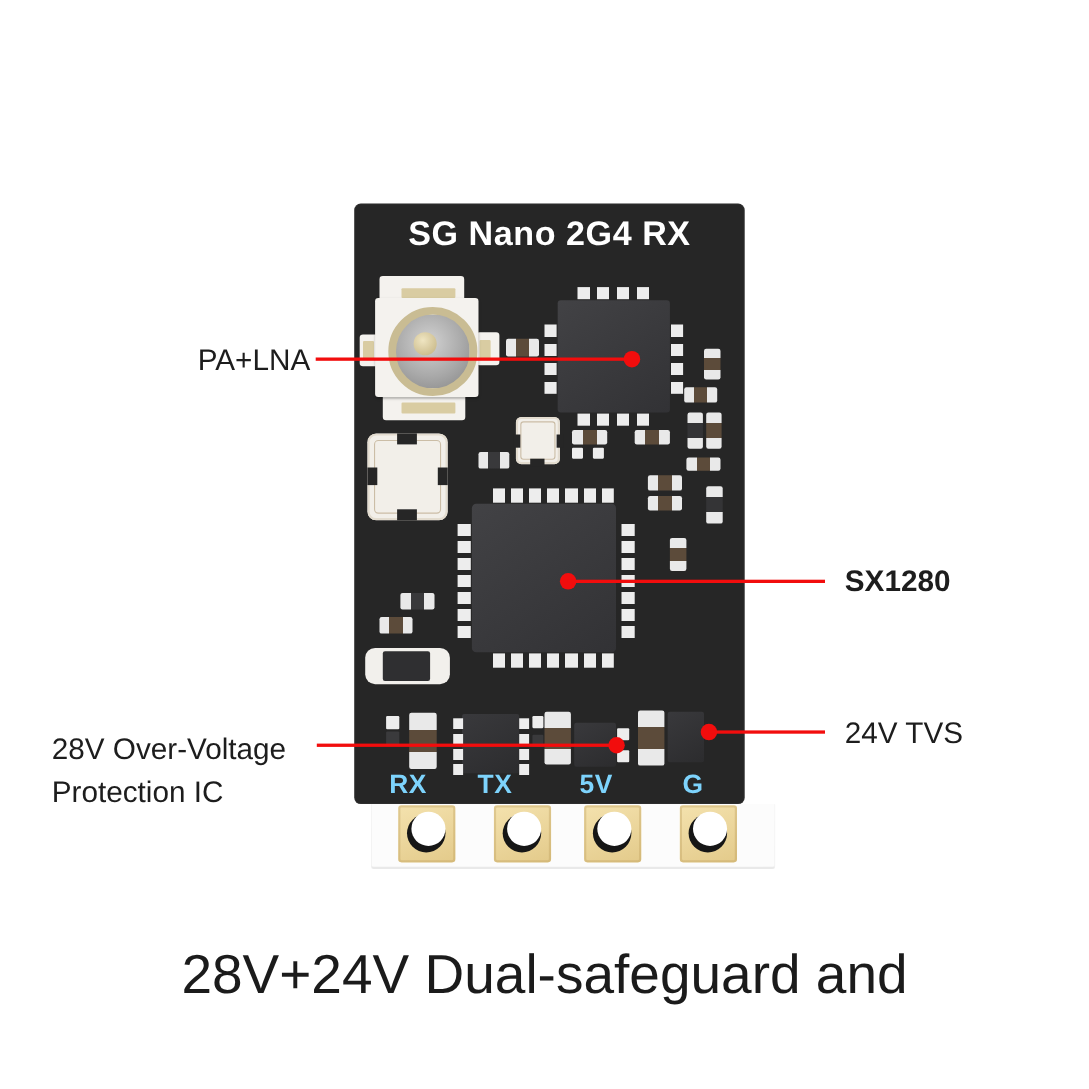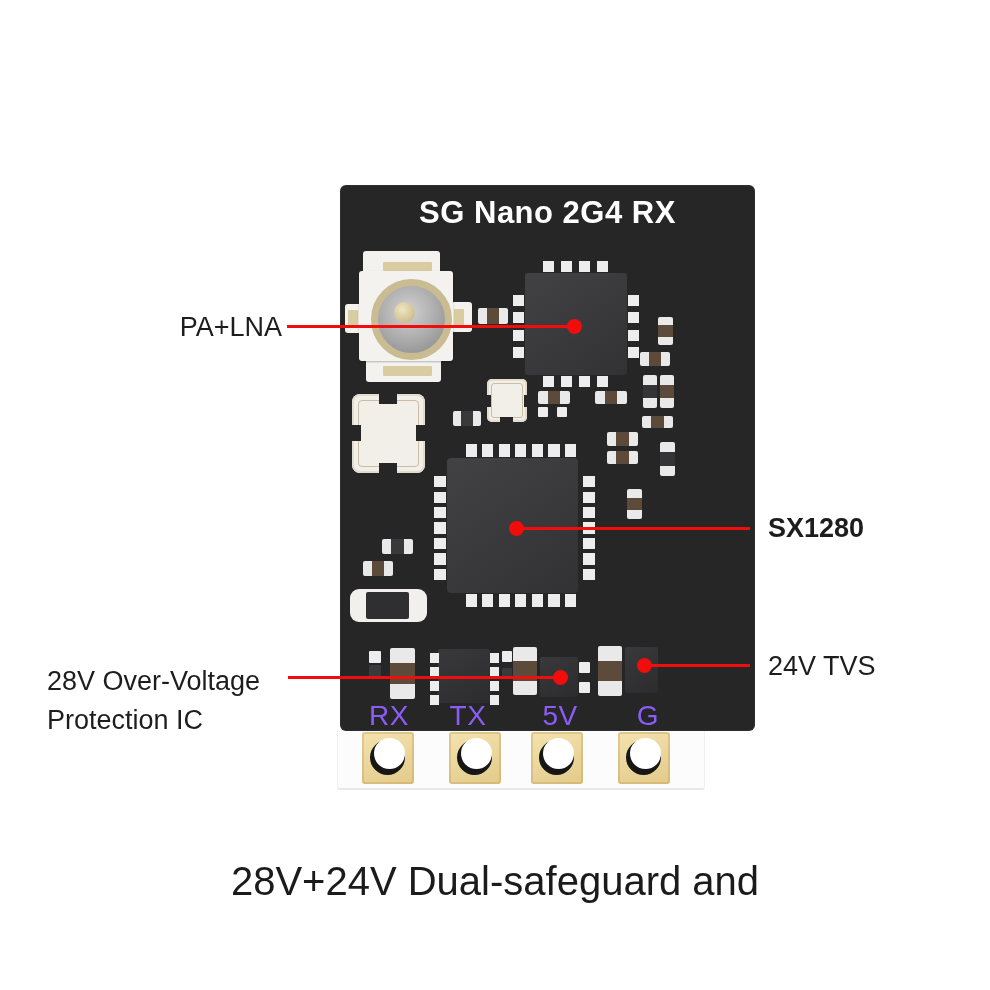--- a/index.html
+++ b/index.html
@@ -12,21 +12,21 @@
   .board {
     position:absolute; background:#262626; border-radius:6px;
     box-shadow: inset 0 0 0 1px rgba(255,255,255,0.04);
   }
   .board-title {
     position:absolute; left:0; right:0; text-align:center;
     color:#ffffff; font-size:31px; font-weight:600; letter-spacing:0.5px;
   }
   .pin-label {
     position:absolute; transform:translateX(-50%);
-    color:#8b5cf6; font-size:28px; font-weight:400; letter-spacing:0.5px;
+    color:#7dd3fc; font-size:24px; font-weight:700; letter-spacing:0.5px;
   }
 
   
   .chip { position:absolute; background:linear-gradient(145deg,#424245,#323235); border-radius:3px; }
   .chip.small { background:linear-gradient(150deg,#39393c,#2c2c2e); }
   .pad { position:absolute; background:#ededed; border-radius:1px; }
   .pad.dk { background:#3a3a3c; }
   .pstrip { position:absolute; }
   .res-h { position:absolute; border-radius:2px;
     background:linear-gradient(to right,#e9e9e9 0 30%, #5c4b3a 30% 70%, #e9e9e9 70% 100%); }
@@ -60,28 +60,28 @@
   .hole-white { position:absolute; left:12px; top:6px; width:31px; height:31px;
     border-radius:50%; background:#ffffff; }
 
   
   .ann-line { position:absolute; height:3px; background:#f20d0d; }
   .ann-dot { position:absolute; width:15px; height:15px; border-radius:50%; background:#f20d0d; }
   .ann-label { position:absolute; font-size:27px; color:#1d1d1d; white-space:nowrap; }
 
   
   .caption { position:absolute; left:0; right:0; text-align:center;
-    color:#1b1b1b; font-size:40px; line-height:1.05; }
+    color:#1b1b1b; font-size:50px; line-height:1.05; }
 </style>
 </head>
 <body>
 
 <div class="canvas">
 
-  <div class="board" style="left:340px; top:185px; width:415px; height:546px;">
+  <div class="board" style="left:322px; top:185px; width:355px; height:546px;">
 
     <div class="board-title" style="top:10px;">SG Nano 2G4 RX</div>
 
     <div>
       <div class="white-part" style="left:23px; top:66px; width:77px; height:24px;"></div>
       <div class="beige" style="left:43px; top:77px; width:49px; height:9px;"></div>
       <div class="white-part" style="left:26px; top:172px; width:75px; height:25px;"></div>
       <div class="beige" style="left:43px; top:181px; width:49px; height:10px;"></div>
       <div class="white-part" style="left:5px; top:119px; width:17px; height:29px;"></div>
       <div class="beige" style="left:8px; top:125px; width:10px; height:17px;"></div>

